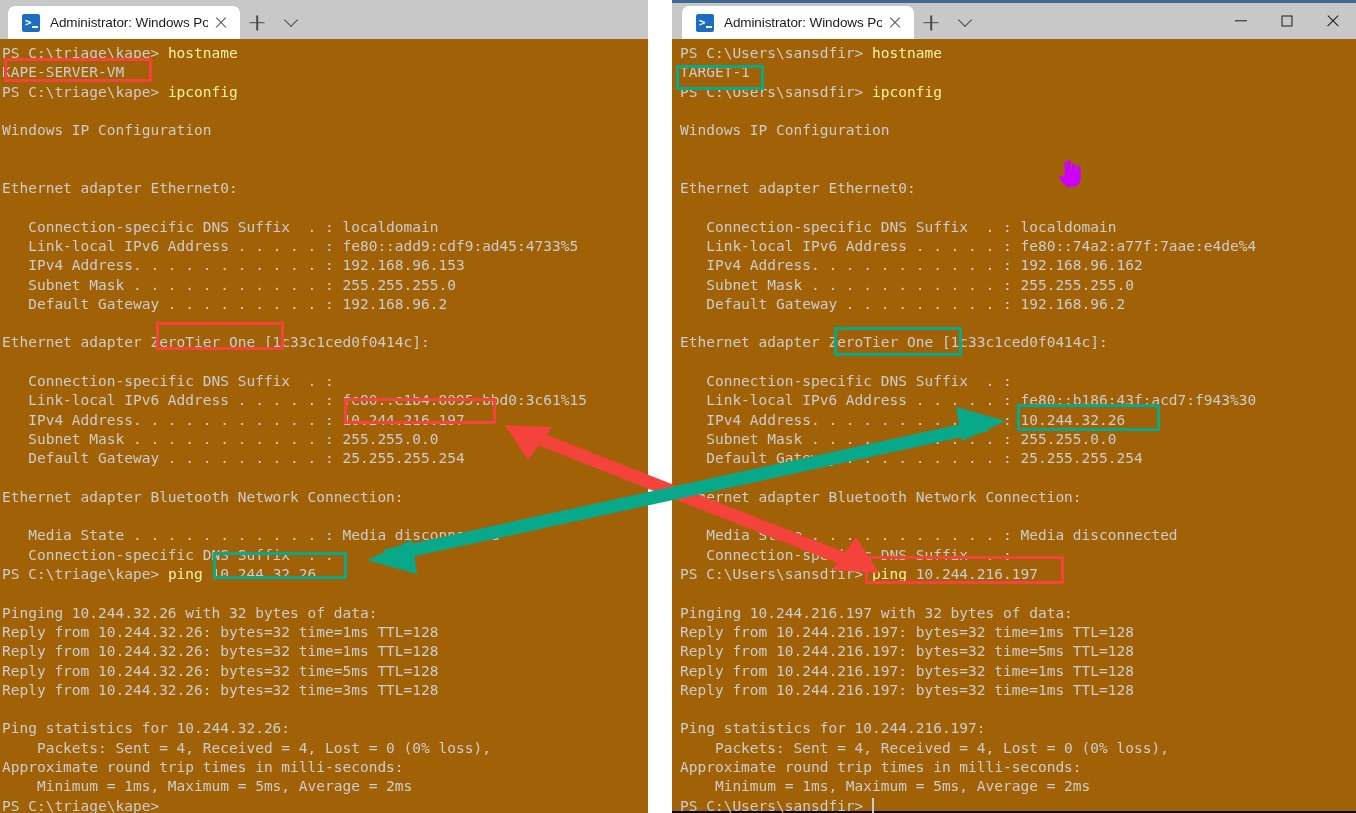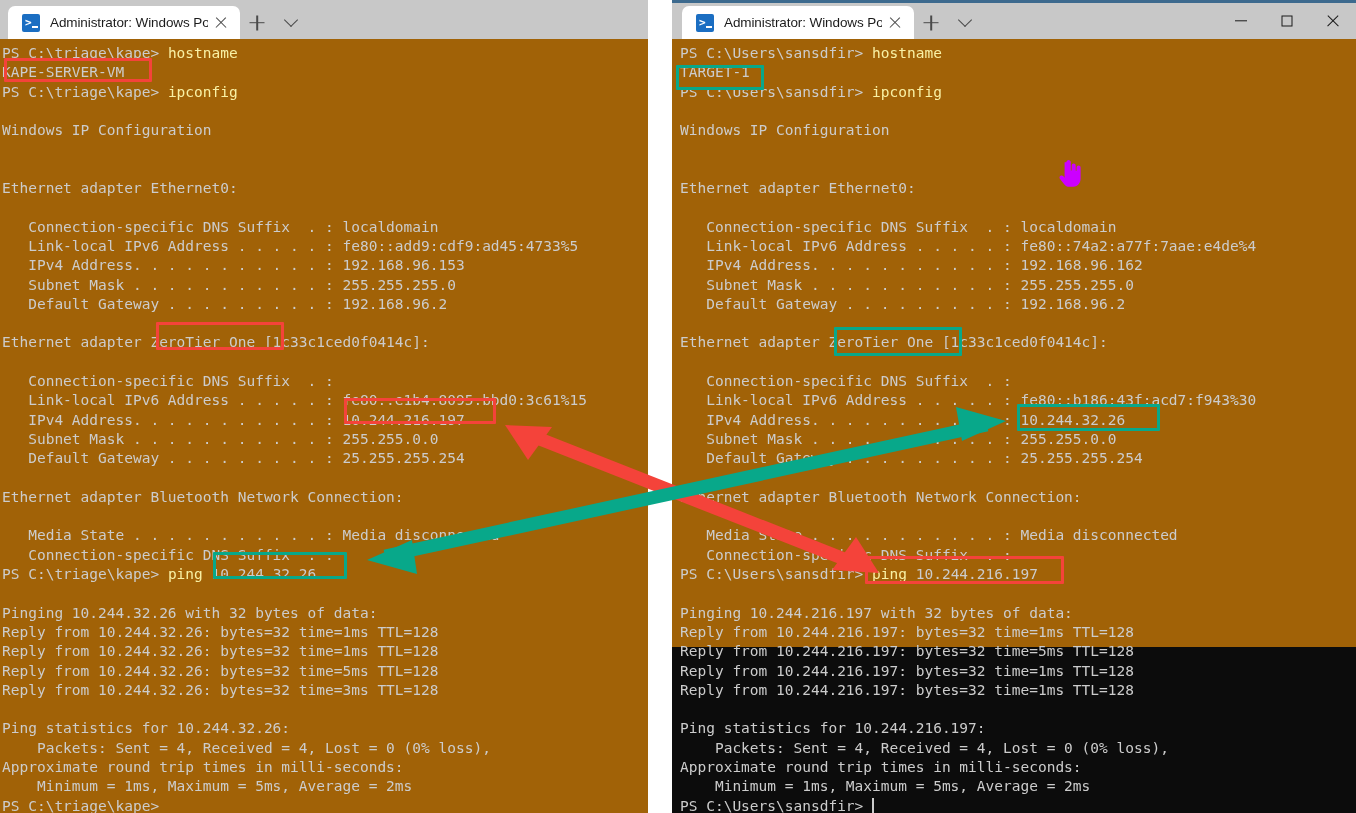--- a/index.html
+++ b/index.html
@@ -179,21 +179,21 @@
     color: #cccccc;
     font-family: "DejaVu Sans Mono", monospace;
     font-size: 14.5px;
     line-height: 19.3px;
     white-space: pre;
     padding: 5px 0 0 2px;
     height: 774px;
     box-sizing: border-box;
     letter-spacing: 0px;
   }
-  .win.right .console { height: 608px; padding-left: 8px; }
+  .win.right .console { height: 772px; padding-left: 8px; }
 
   .ln { height: 19.3px; }
   .cmd { color: #f9f1a5; }
   .pth { color: #cccccc; }
 
   
   .caret {
     display: inline-block;
     width: 2px;
     height: 15px;

